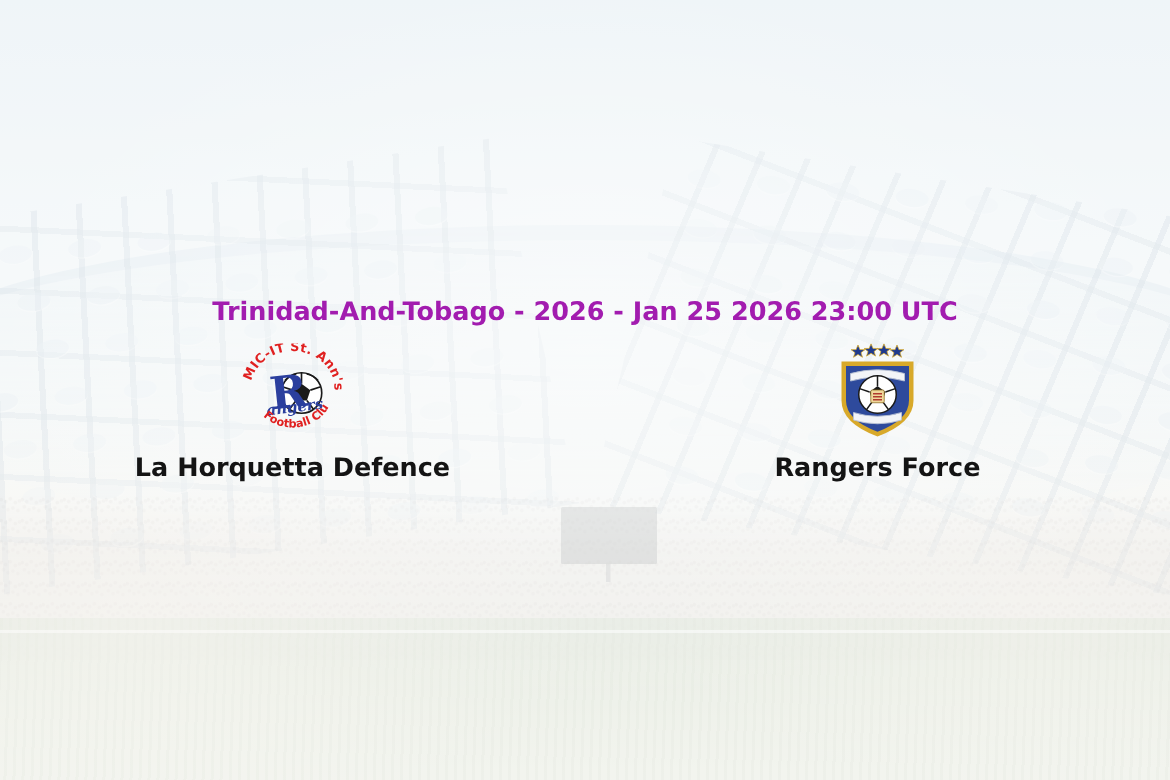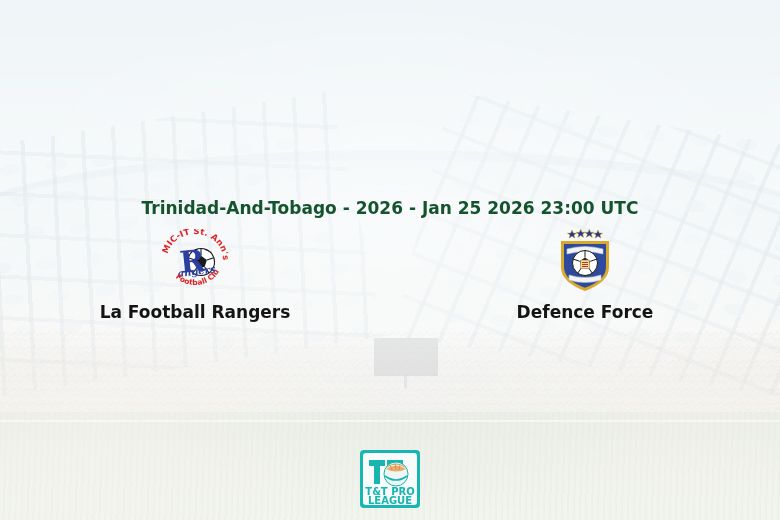--- a/index.html
+++ b/index.html
@@ -173,21 +173,21 @@
     color: #121212;
     letter-spacing: -0.2px;
   }
 
   .match-meta {
     position: absolute;
     top: 198px; left: 0; width: 780px;
     text-align: center;
     font-size: 17px;
     font-weight: bold;
-    color: #14532d;
+    color: #a21caf;
   }
 
   .teams {
     position: absolute;
     top: 228px; left: 0; width: 780px;
     display: flex;
   }
   .team {
     width: 390px;
     display: flex;
@@ -392,21 +392,21 @@
 
             <text x="20" y="44" font-size="30" font-weight="bold" fill="#2b3f9e" font-family="DejaVu Serif, serif" transform="rotate(-6 20 44)">R</text>
 
             <text x="17" y="48" font-size="10" font-style="italic" font-weight="bold" fill="#2b3f9e" font-family="DejaVu Serif, serif" transform="rotate(-7 17 48)">angers</text>
 
             <text font-size="7.5" font-weight="bold" fill="#e02020" font-family="DejaVu Sans, sans-serif">
               <textPath href="#arcBot" startOffset="16%">Football Club</textPath>
             </text>
           </svg>
         </div>
-        <div class="team-name">La Football Rangers</div>
+        <div class="team-name">La Horquetta Defence</div>
       </div>
 
       <div class="team">
         <div class="crest-wrap">
           <svg width="60" height="64" viewBox="0 0 60 64">
 
             <g fill="#1f3a8f" stroke="#d8a92a" stroke-width="0.5">
               <polygon points="17,1 18.3,4.1 21.6,4.1 19,6.1 20,9.2 17,7.3 14,9.2 15,6.1 12.4,4.1 15.7,4.1"></polygon>
               <polygon points="25.7,0.2 27,3.3 30.3,3.3 27.7,5.3 28.7,8.4 25.7,6.5 22.7,8.4 23.7,5.3 21.1,3.3 24.4,3.3"></polygon>
               <polygon points="34.3,0.2 35.6,3.3 38.9,3.3 36.3,5.3 37.3,8.4 34.3,6.5 31.3,8.4 32.3,5.3 29.7,3.3 33,3.3"></polygon>
@@ -431,38 +431,20 @@
             </g>
 
             <g transform="translate(30,35)">
               <rect x="-4.5" y="-4" width="9" height="8.5" rx="1" fill="#f0d79a" stroke="#8a6a1e" stroke-width="0.5"></rect>
               <rect x="-3" y="-2" width="6" height="1" fill="#b03a2e"></rect>
               <rect x="-3" y="0" width="6" height="1" fill="#b03a2e"></rect>
               <rect x="-3" y="2" width="6" height="1" fill="#b03a2e"></rect>
             </g>
           </svg>
         </div>
-        <div class="team-name">Defence Force</div>
+        <div class="team-name">Rangers Force</div>
       </div>
 
     </div>
 
-    <div class="league-badge">
-      <svg width="60" height="58" viewBox="0 0 60 58">
-        <rect x="0" y="0" width="60" height="58" rx="4" fill="#17b6b0"></rect>
-        <rect x="3" y="3" width="54" height="52" rx="3" fill="#f7fbfb"></rect>
-
-        <path d="M 9,10 L 25,10 L 25,16 L 20,16 L 20,34 L 14,34 L 14,16 L 9,16 Z" fill="#17b6b0"></path>
-        <path d="M 27,10 L 43,10 L 43,16 L 38,16 L 38,34 L 32,34 L 32,16 L 27,16 Z" fill="#17b6b0"></path>
-
-        <circle cx="36" cy="24" r="12" fill="#f0f6f6" stroke="#17b6b0" stroke-width="1"></circle>
-        <path d="M 26,19 q 10,-7 20,0 q -10,5 -20,0 Z" fill="#e8ae6a"></path>
-        <path d="M 27,17 q 9,-6 18,0" stroke="#c98c45" stroke-width="0.8" fill="none"></path>
-        <path d="M 30,15 l 2,5 M 35,13.5 l 1,6 M 40,15 l -1,5" stroke="#c98c45" stroke-width="0.8" fill="none"></path>
-        <path d="M 25,26 q 11,8 22,0" stroke="#17b6b0" stroke-width="1.6" fill="none"></path>
-
-        <text x="30" y="45" text-anchor="middle" font-size="10" font-weight="bold" fill="#17b6b0" font-family="DejaVu Sans, sans-serif">T&amp;T PRO</text>
-        <text x="30" y="54" text-anchor="middle" font-size="10" font-weight="bold" fill="#17b6b0" font-family="DejaVu Sans, sans-serif">LEAGUE</text>
-      </svg>
-    </div>
 
   </div>
 </div>
 
 </body></html>

